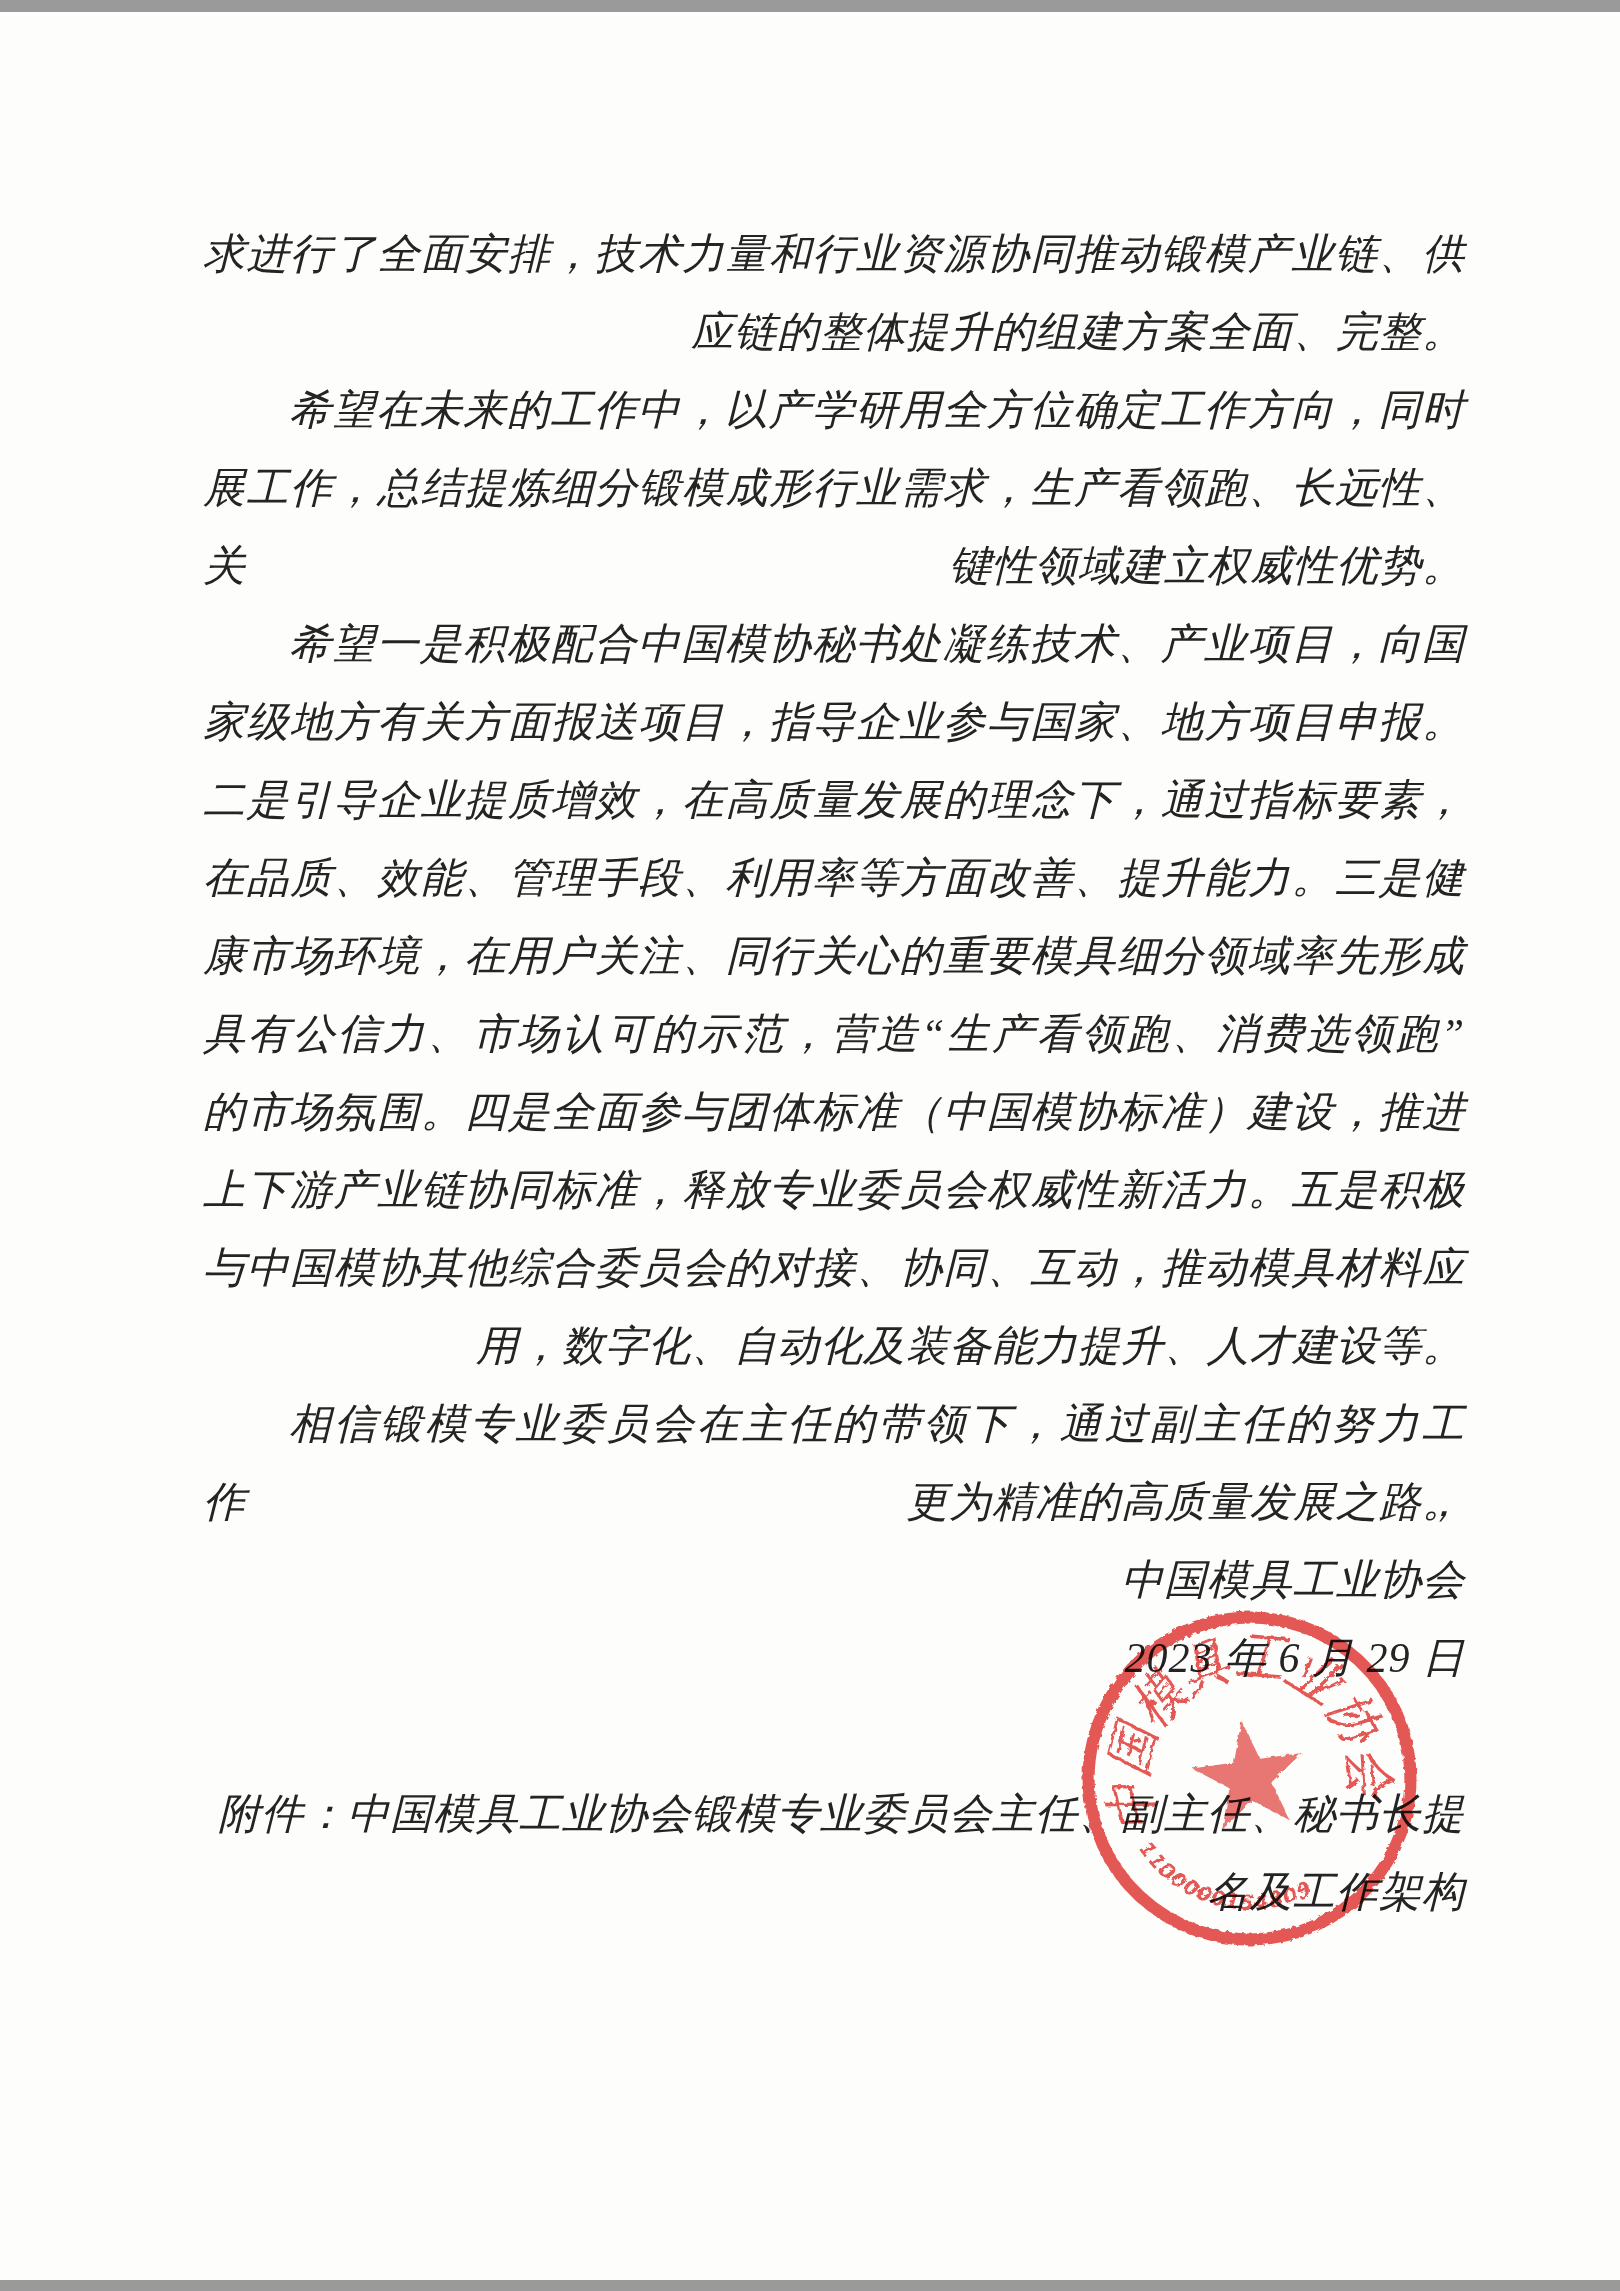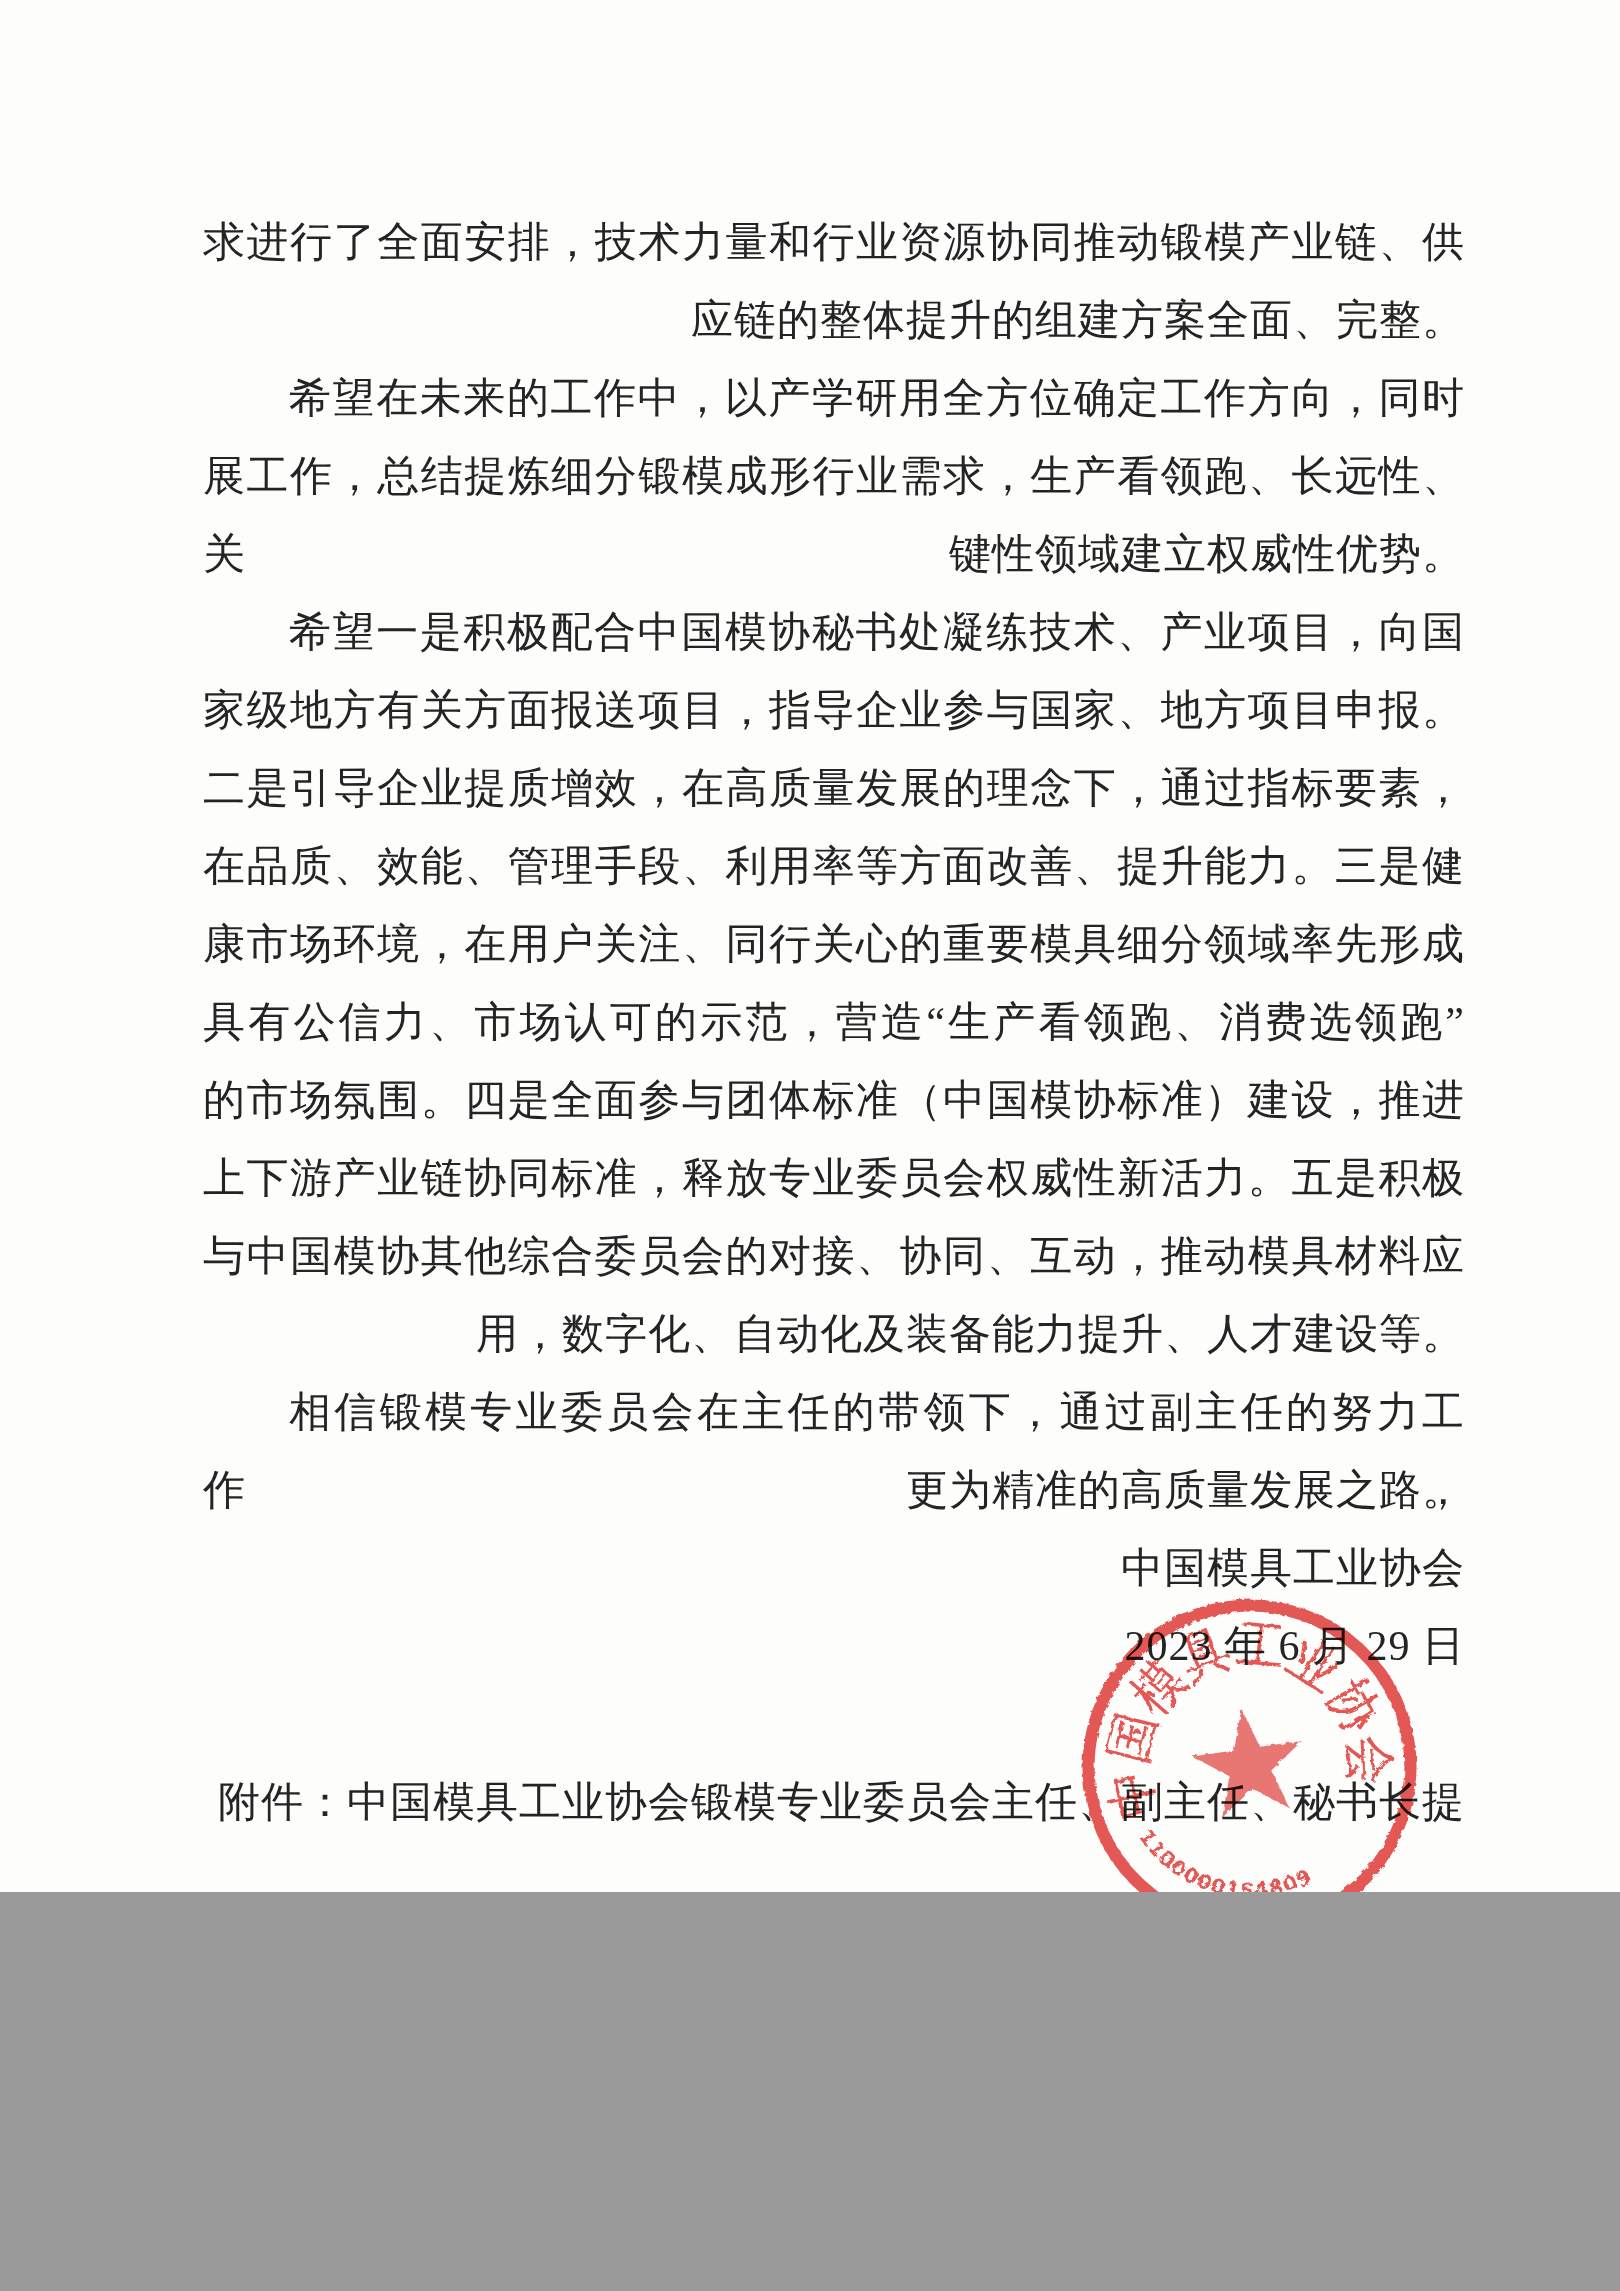--- a/index.html
+++ b/index.html
@@ -1,24 +1,25 @@
 <!DOCTYPE html>
 <html style="--seal-color: #e2423e; --text-color: #242424;"><head>
 <meta charset="utf-8">
 <style>
   html,body{margin:0;padding:0;}
   body{background:#9a9a9a;}
   .page{
     position:relative;
-    width:1620px;height:1892px;
-    margin:0 auto;
+    width:1620px;height:2268px;
+    margin:12px auto;
     background:#fdfdfb;
     overflow:hidden;
     font-family:"Liberation Serif","DejaVu Serif",serif;
     color:var(--text-color,#242424);
+    font-style:italic;
   }
   .content{
     position:absolute;
     left:203px;top:203px;
     width:1262px;
   }
   .ln{
     height:78px;
     line-height:78px;
     font-size:42px;
@@ -73,20 +74,21 @@
     <div class="ln">用，数字化、自动化及装备能力提升、人才建设等。</div>
     <div class="ln fill ind2">相信锻模专业委员会在主任的带领下，通过副主任的努力工作，</div>
     <div class="ln">更为精准的高质量发展之路。</div>
 
     <div class="ln right">中国模具工业协会</div>
     <div class="ln right">2023 年 6 月 29 日</div>
 
     <div class="ln spacer"></div>
 
     <div class="ln">附件：中国模具工业协会锻模专业委员会主任、副主任、秘书长提</div>
+    <div class="ln ind3">名及工作架构</div>
   </div>
 
   <div class="seal">
     <svg viewBox="0 0 360 360">
       <defs>
         <filter id="rough">
           <feTurbulence type="fractalNoise" baseFrequency="0.18" numOctaves="2" result="n"></feTurbulence>
           <feDisplacementMap in="SourceGraphic" in2="n" scale="5"></feDisplacementMap>
         </filter>
         <path id="sealTopArc" d="M 80.4,216.3 A 106,106 0 1 1 279.6,216.3" fill="none"></path>

